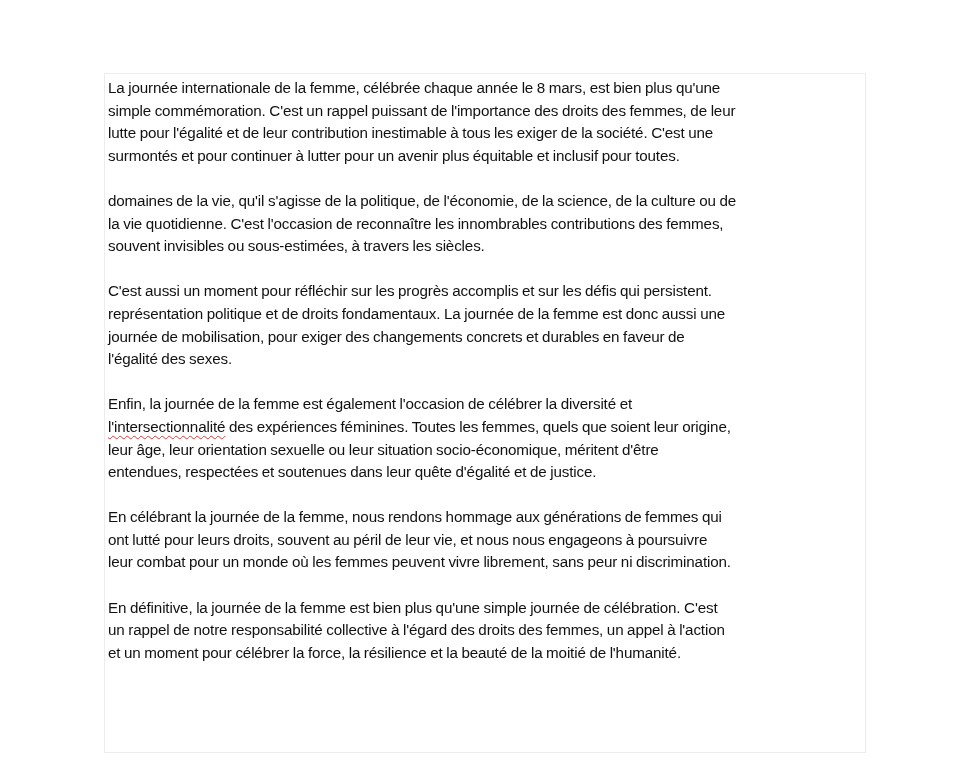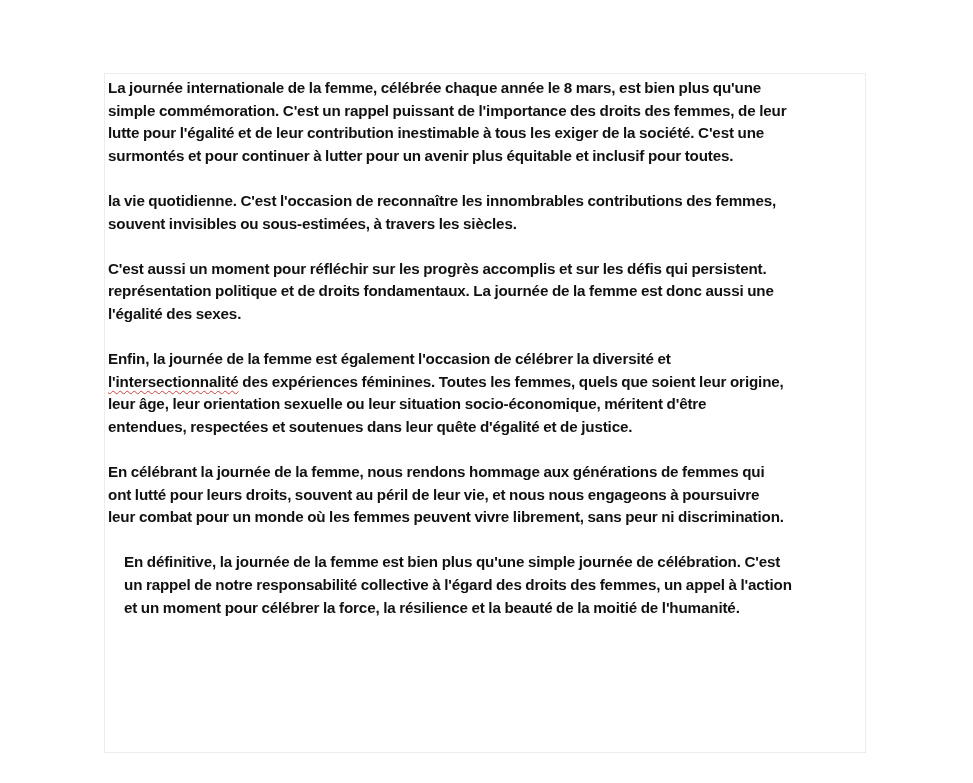--- a/index.html
+++ b/index.html
@@ -21,34 +21,33 @@
       height: 680px;
       border: 1px solid #ececec;
       box-sizing: border-box;
     }
     .doc-text {
       position: absolute;
       left: 108px;
       top: 77px;
       width: 770px;
       font-family: "Liberation Sans", "DejaVu Sans", sans-serif;
-      font-weight: bold;
+      font-weight: normal;
       font-size: 15.2px;
       line-height: 22.6px;
       color: #111111;
       letter-spacing: -0.15px;
       word-spacing: -0.4px;
     }
     .para {
       margin: 0 0 22.6px 0;
       white-space: nowrap;
     }
     .para:last-child {
       margin-bottom: 0;
-      margin-left: 16px;
     }
     .line {
       display: block;
       height: 22.6px;
     }
     .spell {
       text-decoration: underline wavy #d04040;
       text-decoration-thickness: 1px;
       text-underline-offset: 3px;
     }
@@ -61,27 +60,29 @@
 <div class="doc-text">
 
   <p class="para">
     <span class="line">La journée internationale de la femme, célébrée chaque année le 8 mars, est bien plus qu'une</span>
     <span class="line">simple commémoration. C'est un rappel puissant de l'importance des droits des femmes, de leur</span>
     <span class="line">lutte pour l'égalité et de leur contribution inestimable à tous les exiger de la société. C'est une</span>
     <span class="line">surmontés et pour continuer à lutter pour un avenir plus équitable et inclusif pour toutes.</span>
   </p>
 
   <p class="para">
+    <span class="line">domaines de la vie, qu'il s'agisse de la politique, de l'économie, de la science, de la culture ou de</span>
     <span class="line">la vie quotidienne. C'est l'occasion de reconnaître les innombrables contributions des femmes,</span>
     <span class="line">souvent invisibles ou sous-estimées, à travers les siècles.</span>
   </p>
 
   <p class="para">
     <span class="line">C'est aussi un moment pour réfléchir sur les progrès accomplis et sur les défis qui persistent.</span>
     <span class="line">représentation politique et de droits fondamentaux. La journée de la femme est donc aussi une</span>
+    <span class="line">journée de mobilisation, pour exiger des changements concrets et durables en faveur de</span>
     <span class="line">l'égalité des sexes.</span>
   </p>
 
   <p class="para">
     <span class="line">Enfin, la journée de la femme est également l'occasion de célébrer la diversité et</span>
     <span class="line"><span class="spell">l'intersectionnalité</span> <span>des expériences féminines. Toutes les femmes, quels que soient leur origine,</span></span>
     <span class="line">leur âge, leur orientation sexuelle ou leur situation socio-économique, méritent d'être</span>
     <span class="line">entendues, respectées et soutenues dans leur quête d'égalité et de justice.</span>
   </p>
 

